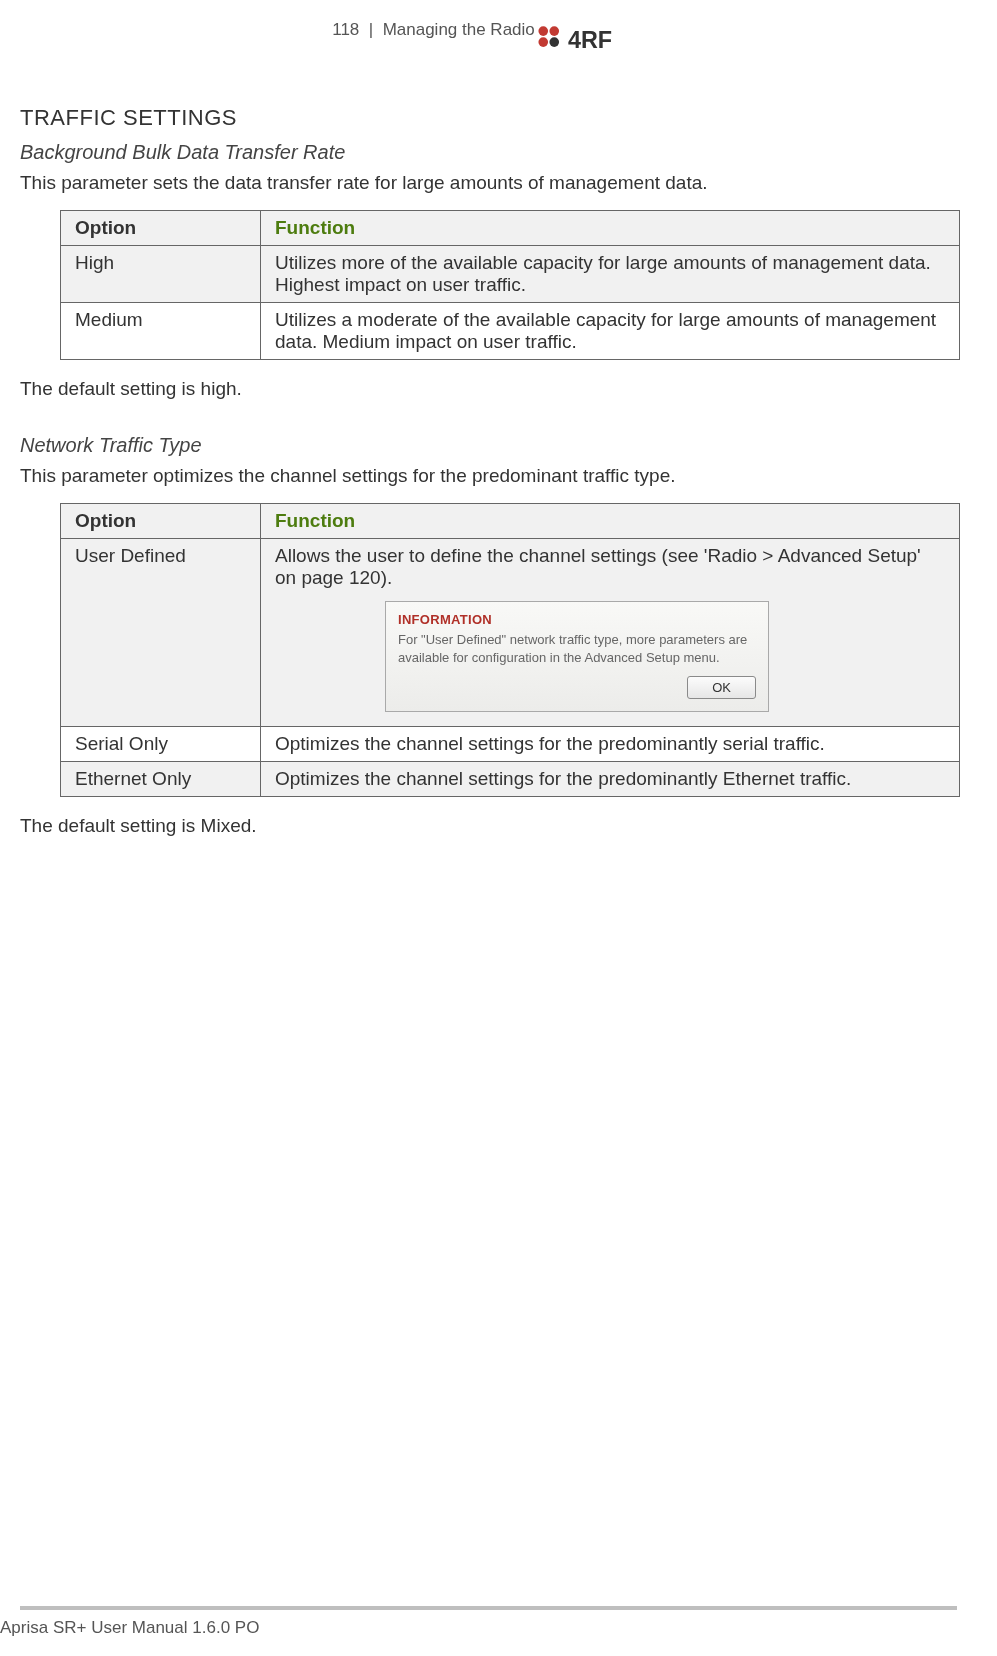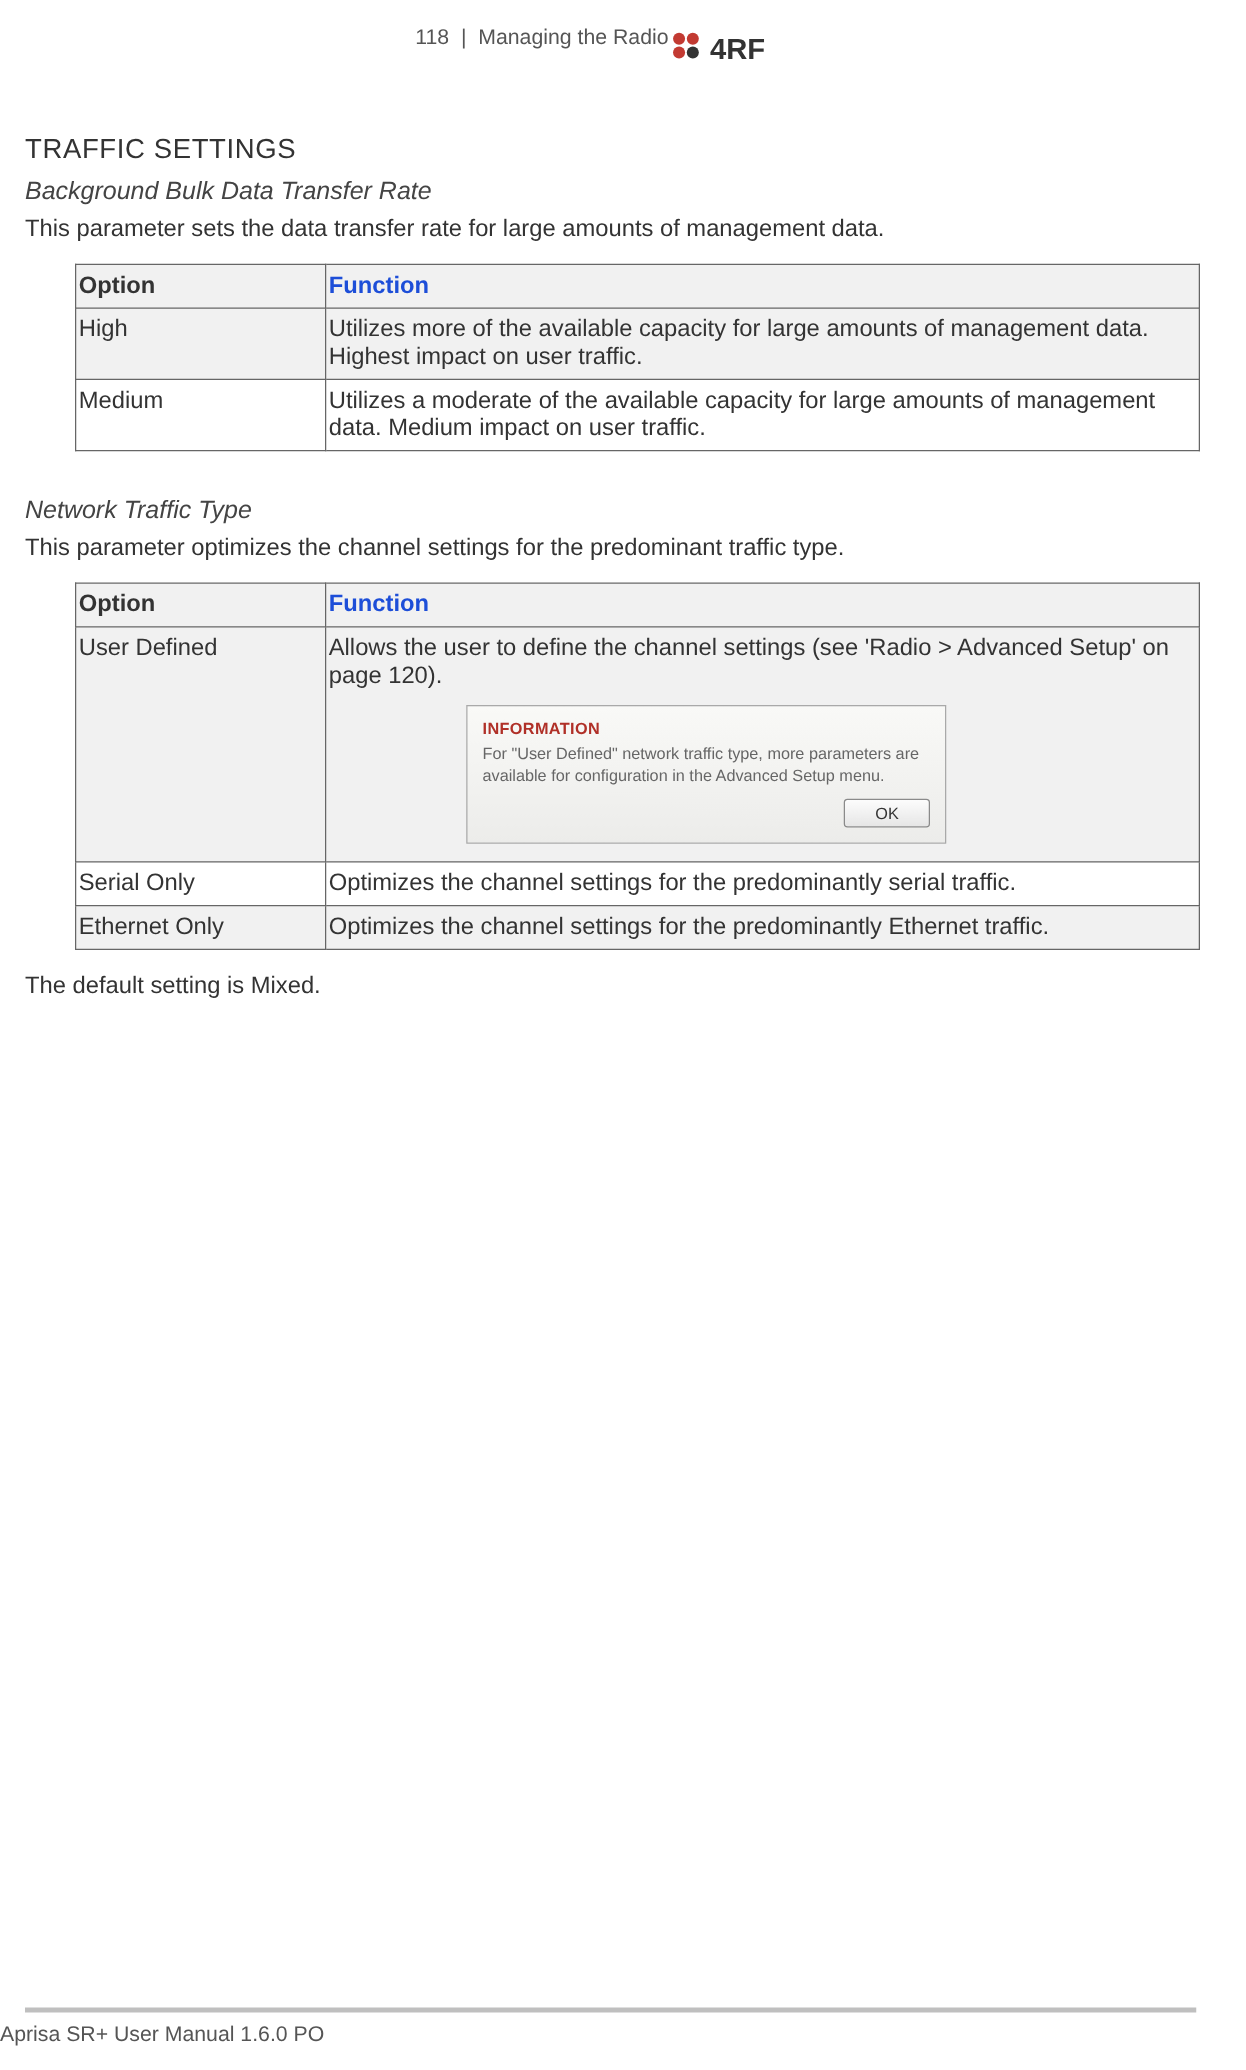--- a/index.html
+++ b/index.html
@@ -46,31 +46,31 @@
     color: #333;
     margin-bottom: 16px;
   }
   table.opt {
     border-collapse: collapse;
     width: 900px;
     margin: 0 0 18px 40px;
   }
   table.opt th, table.opt td {
     border: 1px solid #666;
-    padding: 6px 2px;
+    padding: 6px 14px;
     text-align: left;
     vertical-align: top;
     font-size: 19px;
   }
   table.opt th {
     background: #f1f1f1;
     color: #333;
   }
   table.opt th.fn {
-    color: #1d4ed8;
+    color: #4d7c0f;
   }
   table.opt tr:nth-child(odd) td { background: #fff; }
   table.opt tr:nth-child(even) td { background: #f1f1f1; }
   .col-option { width: 200px; }
   .spacer { height: 18px; }
   .info-box {
     width: 384px;
     margin: 12px 0 8px 110px;
     border: 1px solid #a9a9a9;
     background: linear-gradient(#f9f9f7,#ececea);
@@ -153,20 +153,21 @@
       <td>High</td>
       <td>Utilizes more of the available capacity for large amounts of management data. Highest impact on user traffic.</td>
     </tr>
     <tr>
       <td>Medium</td>
       <td>Utilizes a moderate of the available capacity for large amounts of management data. Medium impact on user traffic.</td>
     </tr>
   </tbody>
     </table>
 
+  <p class="body">The default setting is high.</p>
 
   <div class="spacer"></div>
 
   <h3 class="subsection">Network Traffic Type</h3>
   <p class="body">This parameter optimizes the channel settings for the predominant traffic type.</p>
 
   <table class="opt">
     <tbody>
         <tr>
       <th class="col-option">Option</th>

